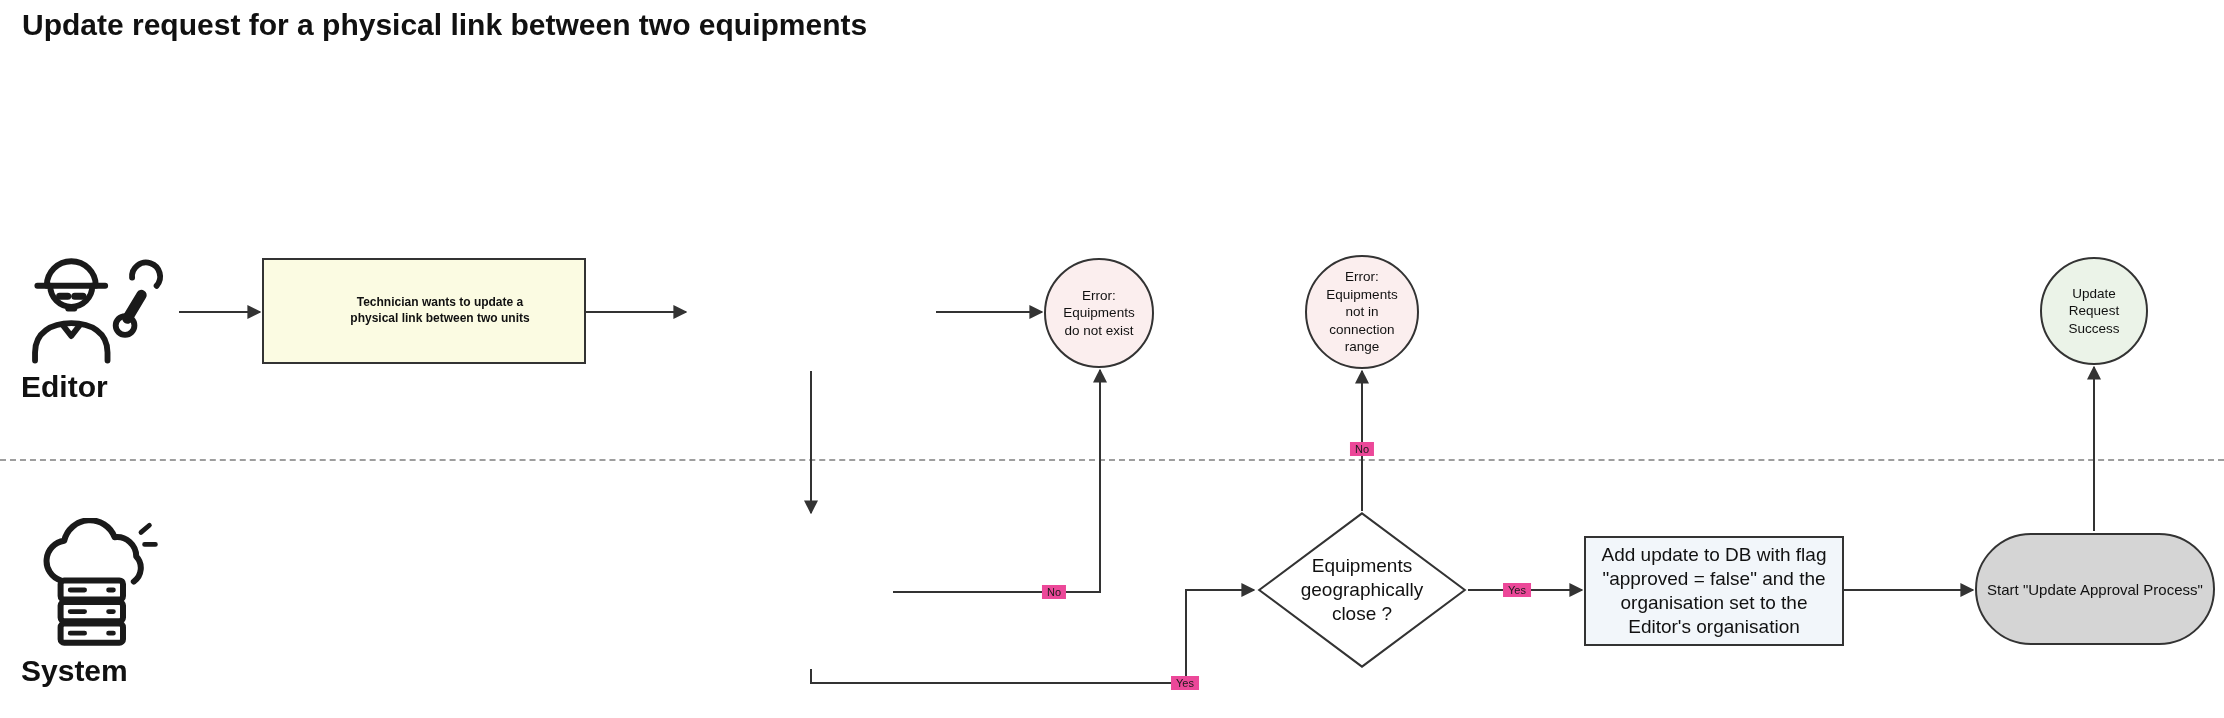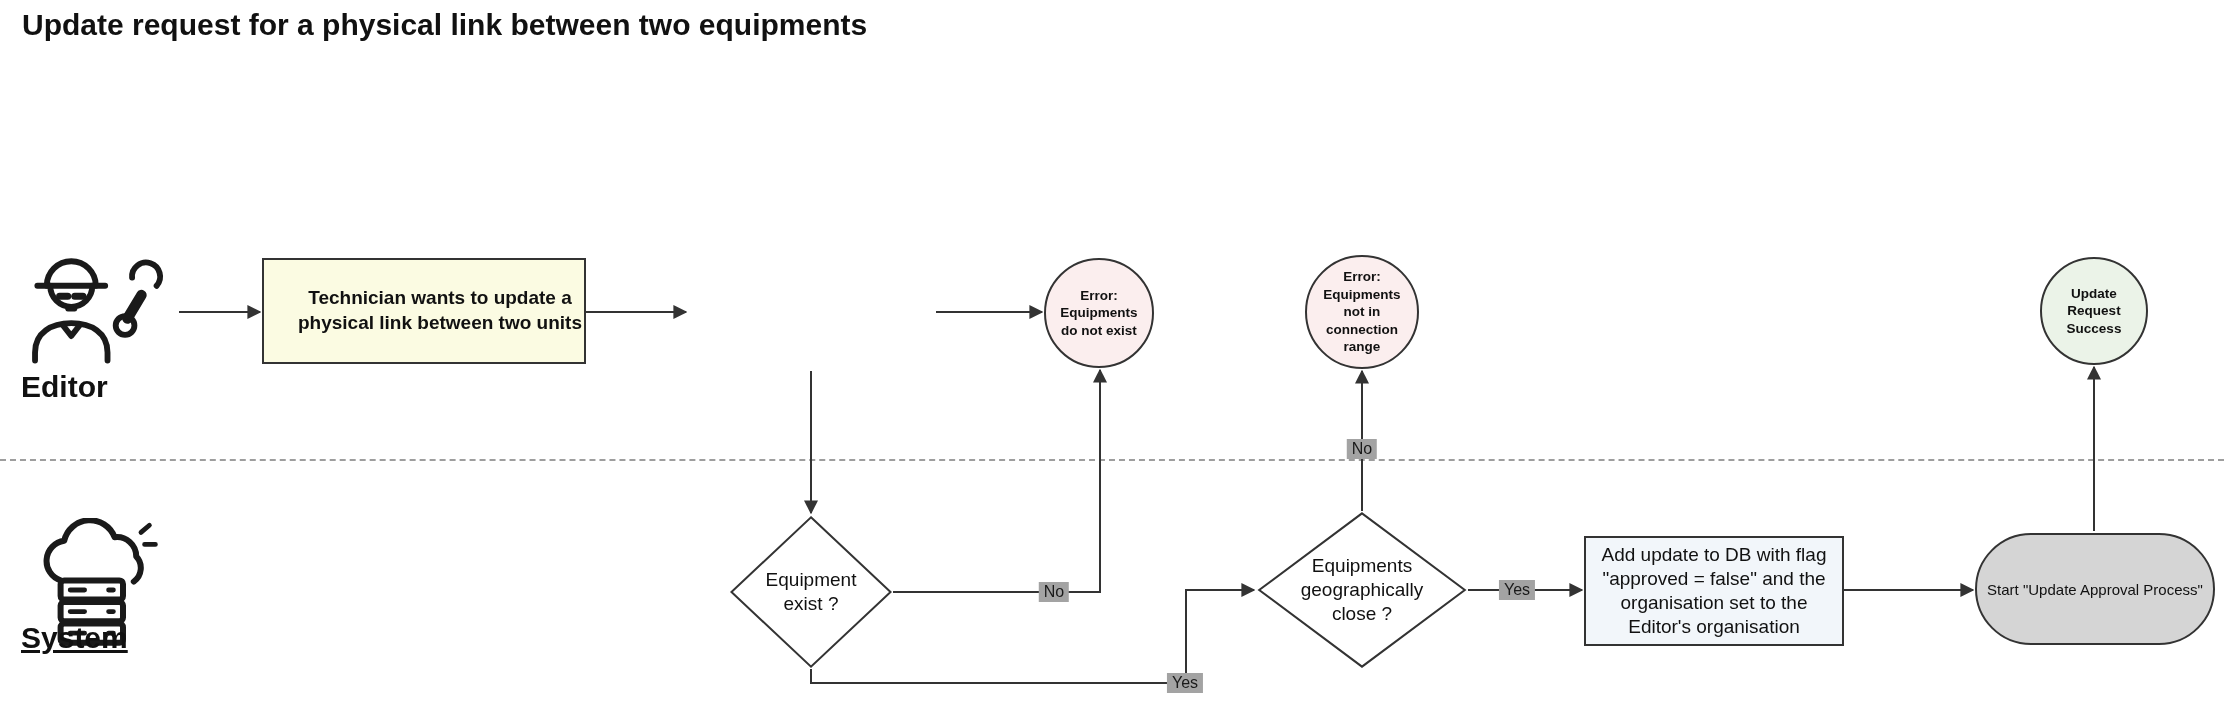--- a/index.html
+++ b/index.html
@@ -17,32 +17,32 @@
   body{ font-family:"Liberation Sans", sans-serif; background:#ffffff; }
   .canvas{ position:relative; width:2224px; height:718px; background:#ffffff; overflow:hidden;border-radius:28px; }
   .title{ position:absolute; left:22px; top:8px; font-size:30px; font-weight:bold; color:var(--text); }
   .lane-divider{ position:absolute; left:0; top:459px; width:2224px; height:0; border-top:2px dashed var(--divider); z-index:0; }
   .edges{ position:absolute; left:0; top:0; z-index:1; }
   .edges polyline, .edges line{ stroke:var(--stroke); stroke-width:2; fill:none; }
   .edges #arrowhead path{ fill:var(--stroke); }
   .node{ position:absolute; z-index:2; display:flex; align-items:center; justify-content:center;
          text-align:center; color:var(--text); white-space:pre-line; }
   .rect{ border:2px solid var(--stroke); }
-  .task{ background:var(--task-fill); font-weight:bold; font-size:19px; line-height:1.3;padding-left:32px; }
+  .task{ background:var(--task-fill); font-weight:bold; font-size:12px; line-height:1.3;padding-left:32px; }
   .message{ background:var(--message-fill); font-size:19px; line-height:1.27; }
   .process{ background:var(--process-fill); font-size:19px; line-height:1.27; }
-  .circle{ border:2px solid var(--stroke); border-radius:50%; font-weight:bold; font-size:13.5px; line-height:1.3; }
+  .circle{ border:2px solid var(--stroke); border-radius:50%; font-weight:normal; font-size:13.5px; line-height:1.3; }
   .error{ background:var(--error-fill); }
   .success{ background:var(--success-fill);justify-content:center; }
   .stadium{ background:var(--terminal-fill); border:2px solid var(--stroke); border-radius:58px; font-size:15px; }
   .diamond svg{ position:absolute; inset:0; width:100%; height:100%; }
   .diamond .diamond-shape-poly{ fill:#ffffff; stroke:var(--stroke); stroke-width:2; }
   .diamond span{ position:relative; font-size:19px; line-height:1.27; }
-  .edge-label{ position:absolute; z-index:3; transform:translate(-50%,-50%); background:#a3a3a3;
-               padding:1px 5px; font-size:16px; color:#1a1a1a; }
+  .edge-label{ position:absolute; z-index:3; transform:translate(-50%,-50%); background:#ec4899;
+               padding:1px 5px; font-size:11px; color:#1a1a1a; }
   .lane-label{ position:absolute; font-size:30px; font-weight:bold; color:var(--text); z-index:2; }
   .actor{ position:absolute; z-index:2; }
   .actor svg{ display:block; stroke:#1a1a1a; fill:none; stroke-linecap:round; stroke-linejoin:round; }
 </style>
 </head>
 <body>
 
 <div class="canvas">
 
   <h1 class="title">Update request for a physical link between two equipments</h1>
@@ -87,21 +87,21 @@
     <svg viewBox="0 0 110 110" width="136" height="132" stroke-width="5">
       <path d="M 28 52 a 17 17 0 0 1 3 -33 a 22 22 0 0 1 42 -3 a 16 16 0 0 1 18 16 a 14 14 0 0 1 -2 21"></path>
       <path d="M 95 12 l 7 -6 M 98 22 h 9" stroke-width="4"></path>
       <rect x="28" y="52" width="52" height="16" rx="3" fill="#ffffff"></rect>
       <rect x="28" y="70" width="52" height="16" rx="3" fill="#ffffff"></rect>
       <rect x="28" y="88" width="52" height="16" rx="3" fill="#ffffff"></rect>
       <path d="M 36 60 h 12 M 36 78 h 12 M 36 96 h 12" stroke-width="4"></path>
       <path d="M 68 60 h 4 M 68 78 h 4 M 68 96 h 4" stroke-width="4"></path>
     </svg>
   </div>
-  <div class="lane-label" style="left:21px; top:621px;text-decoration:underline;">System</div>
+  <div class="lane-label" style="left:21px; top:654px;">System</div>
 
   <div class="node rect task" style="left:262px; top:258px; width:324px; height:106px;">
     <span>Technician wants to update a
 physical link between two units</span>
   </div>
 
 
   <div class="node circle error" style="left:1044px; top:258px; width:110px; height:110px;">
     <span>Error:
 Equipments
@@ -115,27 +115,20 @@
 connection
 range</span>
   </div>
 
   <div class="node circle success" style="left:2040px; top:257px; width:108px; height:108px;">
     <span>Update
 Request
 Success</span>
   </div>
 
-  <div class="node diamond" style="left:729px; top:515px; width:164px; height:154px;">
-    <svg viewBox="0 0 100 100" preserveAspectRatio="none">
-      <polygon class="diamond-shape-poly" points="50,1.5 98.5,50 50,98.5 1.5,50" vector-effect="non-scaling-stroke"></polygon>
-    </svg>
-    <span>Equipment
-exist ?</span>
-  </div>
 
   <div class="node diamond" style="left:1256px; top:511px; width:212px; height:158px;">
     <svg viewBox="0 0 100 100" preserveAspectRatio="none">
       <polygon class="diamond-shape-poly" points="50,1.5 98.5,50 50,98.5 1.5,50" vector-effect="non-scaling-stroke"></polygon>
     </svg>
     <span>Equipments
 geographically
 close ?</span>
   </div>
 

